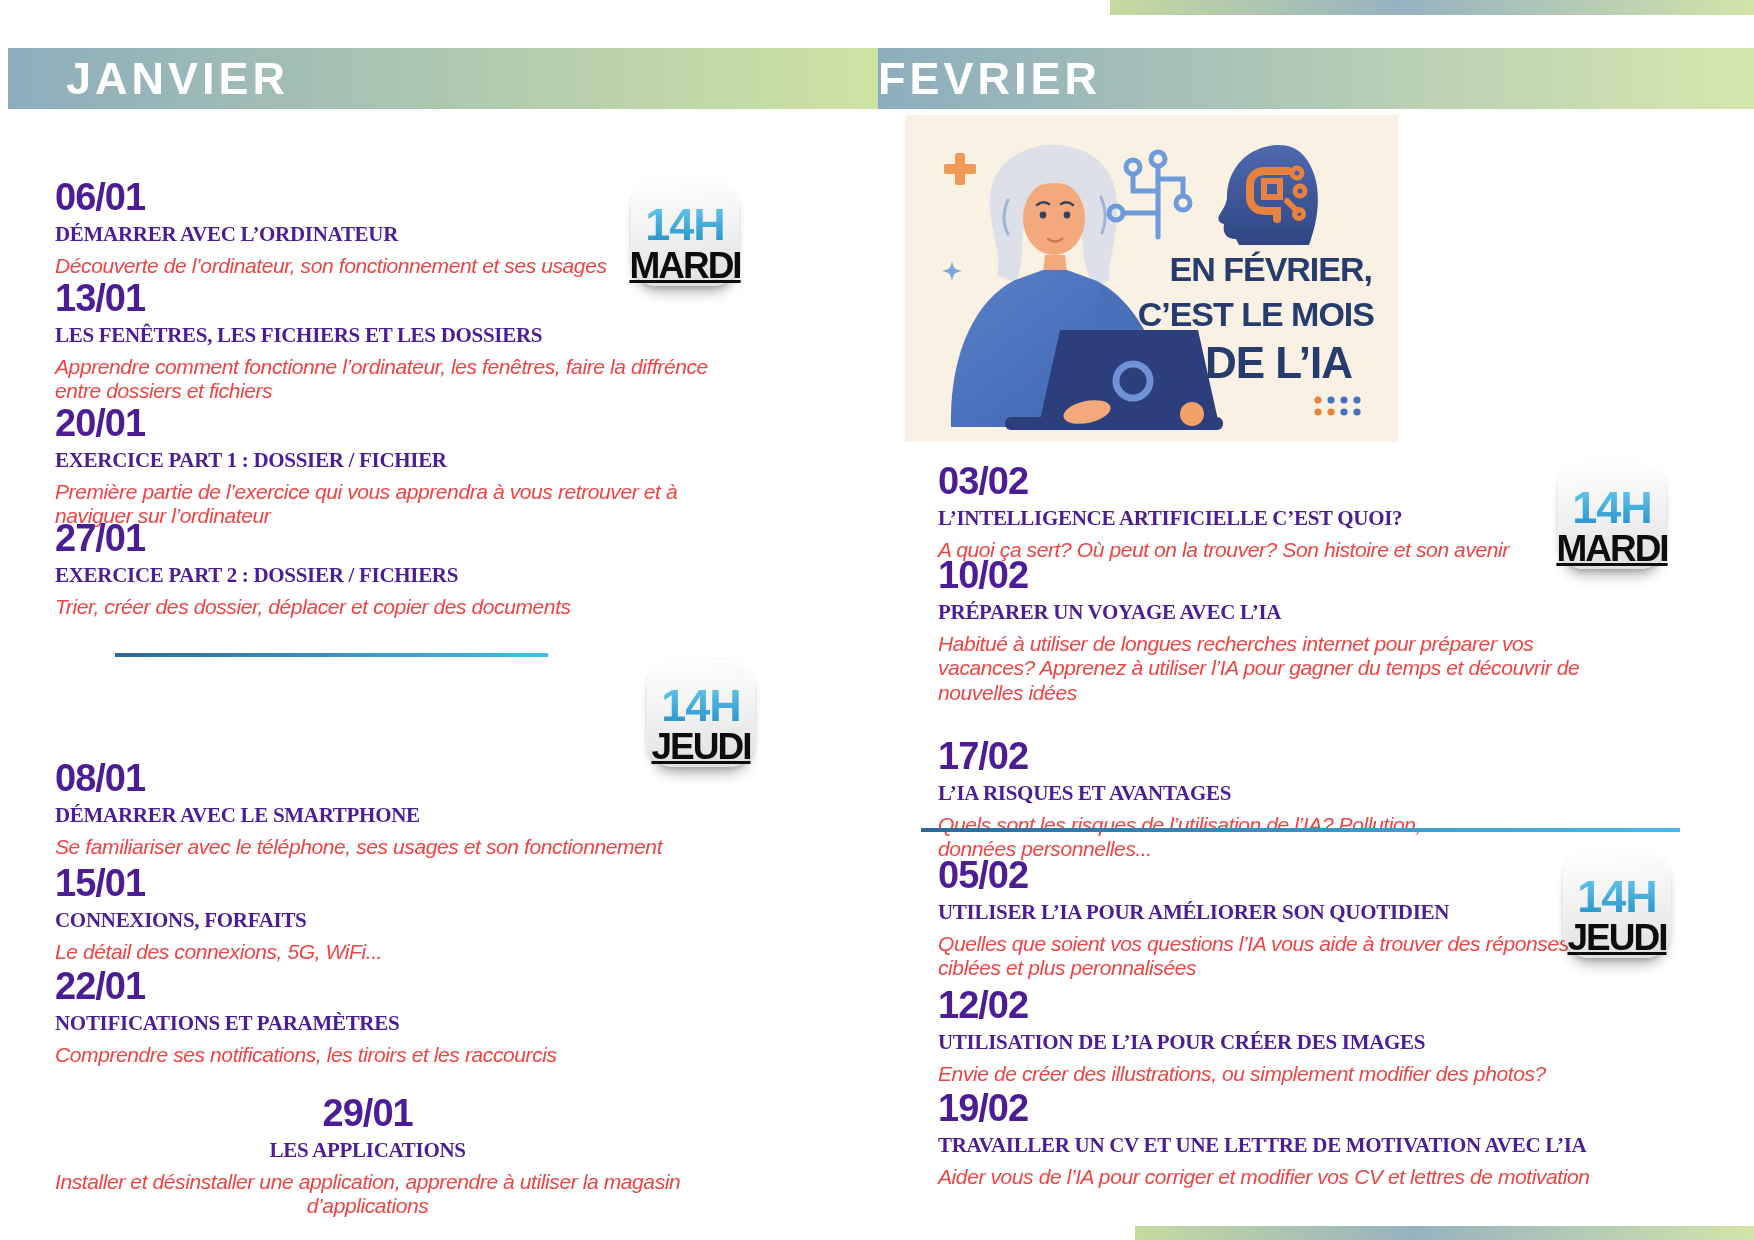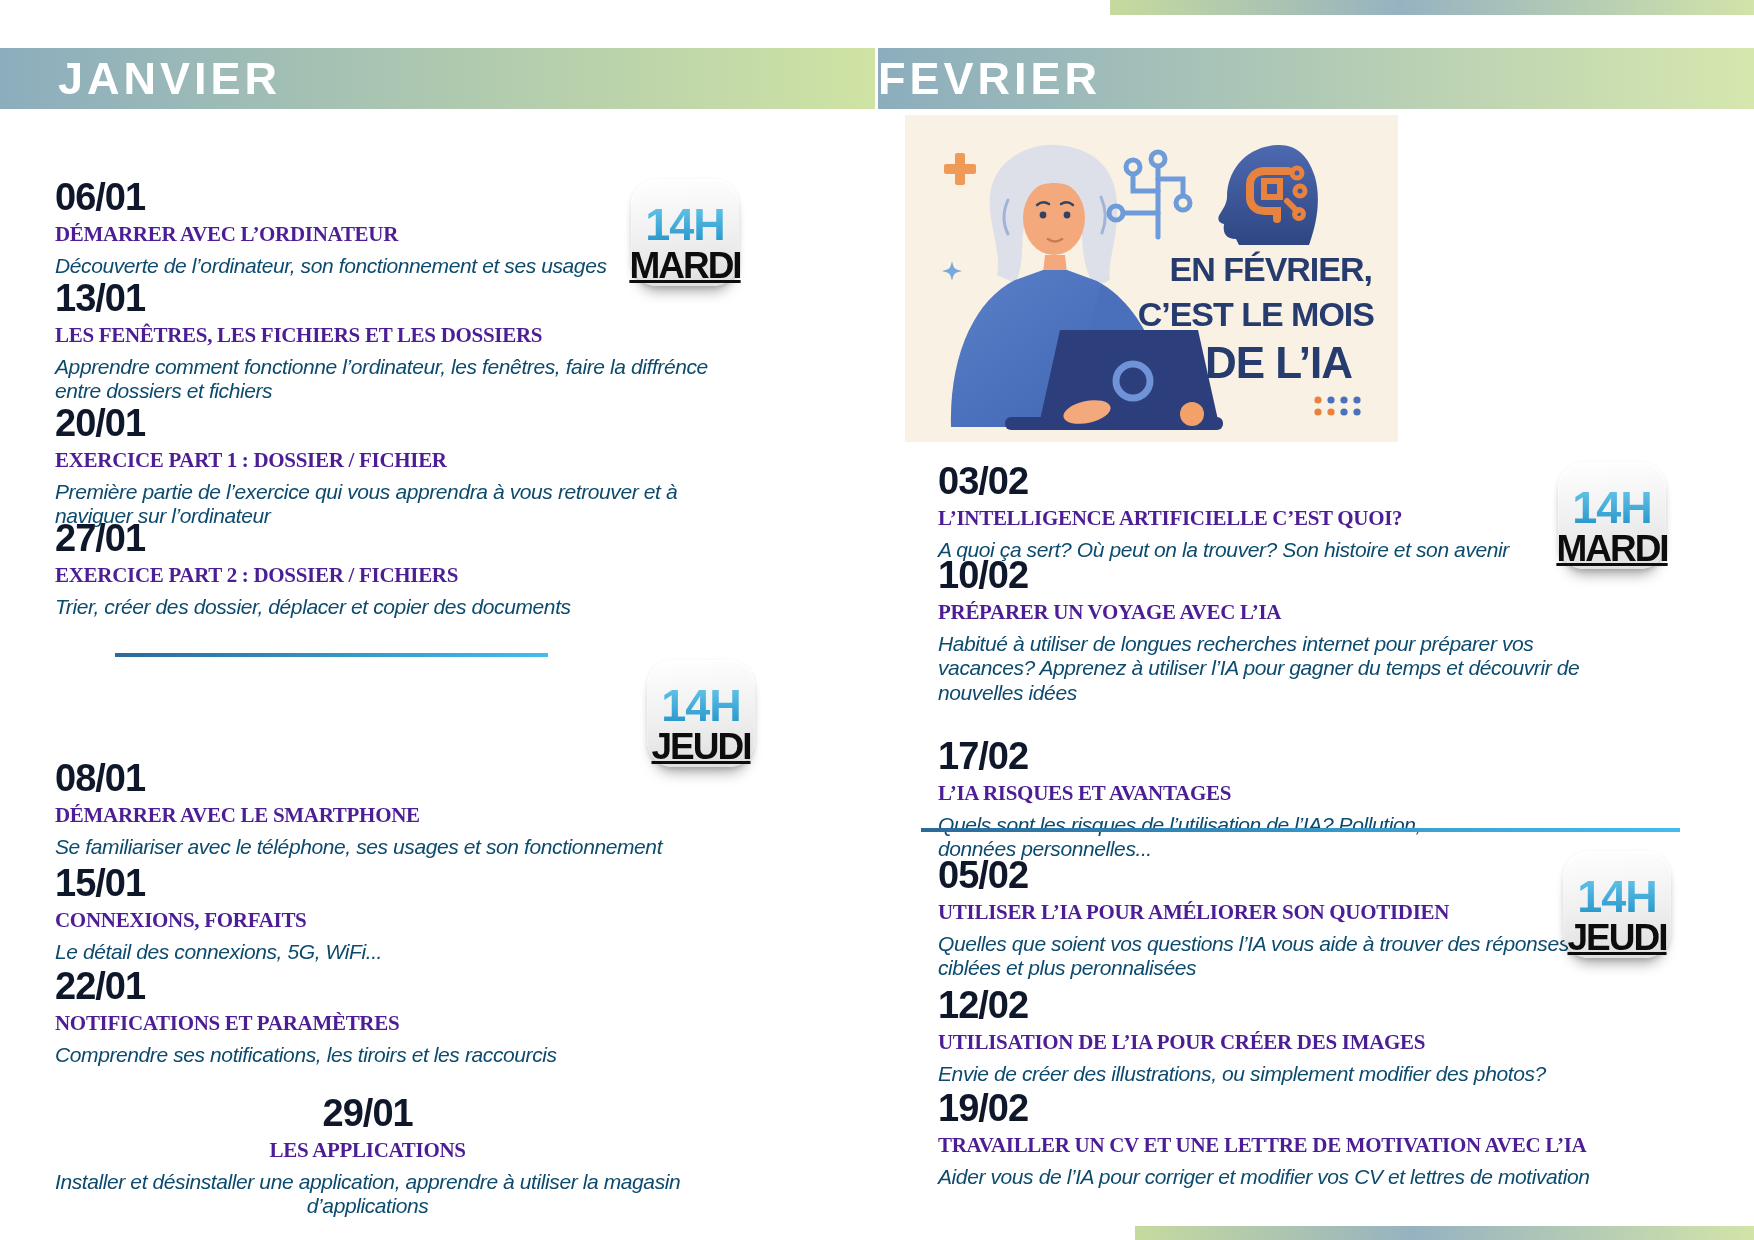--- a/index.html
+++ b/index.html
@@ -7,27 +7,27 @@
   #page{position:relative;width:1754px;height:1240px;background:#ffffff;overflow:hidden;
         font-family:"Liberation Sans",sans-serif;}
 
   .strip{position:absolute;height:15px;
          background:linear-gradient(90deg,#c6da9e 0%,#96b2c1 45%,#d2e4a8 100%);}
   #strip-top{left:1110px;top:0;width:644px;}
   #strip-bottom{left:1135px;top:1226px;width:619px;height:14px;}
 
   .month-bar{position:absolute;top:48px;height:61px;display:flex;align-items:center;
              color:#ffffff;font-size:45px;font-weight:bold;letter-spacing:4px;}
-  #bar-jan{left:0;width:875px;background:linear-gradient(90deg,#8cadbd,#cfe3a3);padding-left:58px;text-align:center;}
+  #bar-jan{left:8px;width:875px;background:linear-gradient(90deg,#8cadbd,#cfe3a3);padding-left:58px;text-align:center;}
   #bar-fev{left:878px;width:876px;background:linear-gradient(90deg,#8cadbd,#d6e7ae);}
 
   .session{position:absolute;}
-  .s-date{font-size:38px;font-weight:bold;color:#0f172a;letter-spacing:-1px;line-height:1;margin-bottom:7px;}
+  .s-date{font-size:38px;font-weight:bold;color:#4c1d95;letter-spacing:-1px;line-height:1;margin-bottom:7px;}
   .s-title{font-size:21px;font-weight:bold;color:#4c1d95;line-height:1.12;margin-bottom:7px;letter-spacing:-0.3px;white-space:nowrap;font-family:Liberation Serif, serif;}
-  .s-desc div{font-size:21px;font-style:italic;color:#0c4a6e;line-height:1.18;letter-spacing:-0.4px;white-space:nowrap;}
+  .s-desc div{font-size:21px;font-style:italic;color:#ef4444;line-height:1.18;letter-spacing:-0.4px;white-space:nowrap;}
 
   .badge{position:absolute;width:108px;height:107px;border-radius:26px;
          background:linear-gradient(175deg,#ffffff 0%,#efefef 55%,#dedede 100%);
          box-shadow:0 12px 14px -7px rgba(0,0,0,0.35),0 2px 5px rgba(0,0,0,0.12),inset 0 2px 2px #ffffff;
          display:flex;flex-direction:column;align-items:center;justify-content:flex-end;}
   .badge .time{font-size:45px;font-weight:bold;letter-spacing:-1px;line-height:0.95;
          background:linear-gradient(180deg,#66c6ea 0%,#2191c8 100%);
          -webkit-background-clip:text;background-clip:text;color:transparent;}
   .badge .day{font-size:37px;font-weight:bold;color:#0d0d0d;letter-spacing:-2px;line-height:1.05;white-space:nowrap;text-decoration:underline;}
   #badge-jan-mardi{left:631px;top:179px;}

